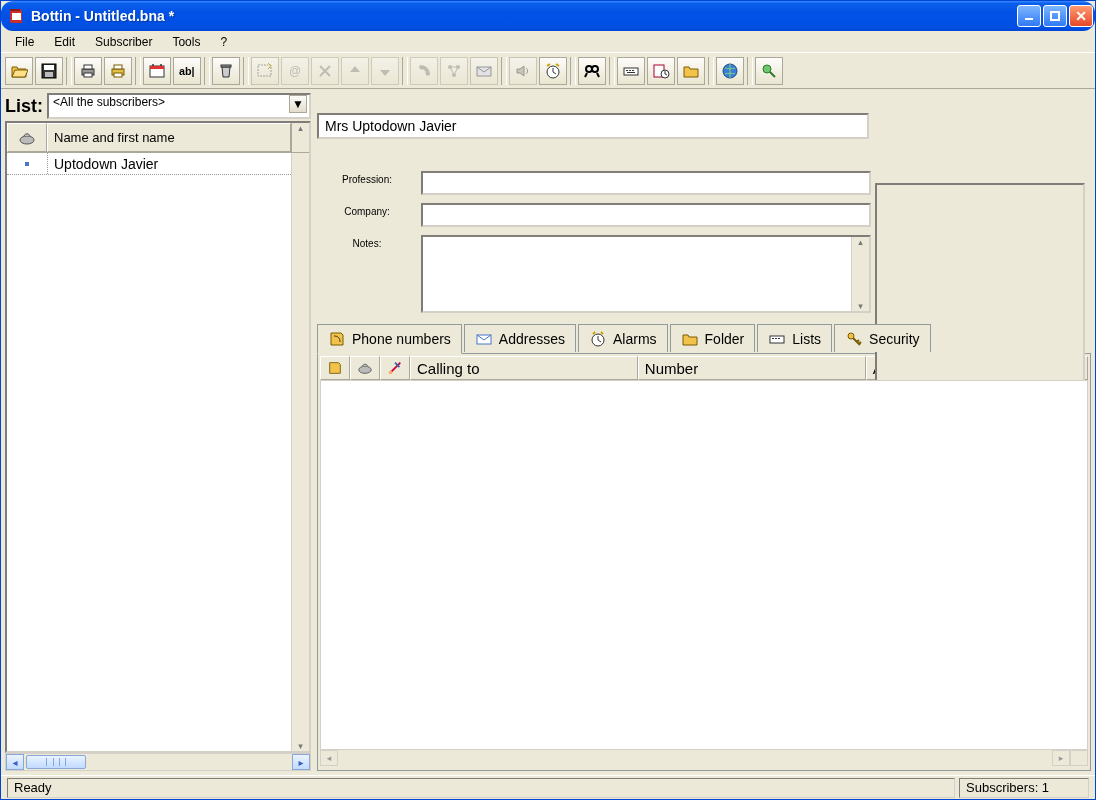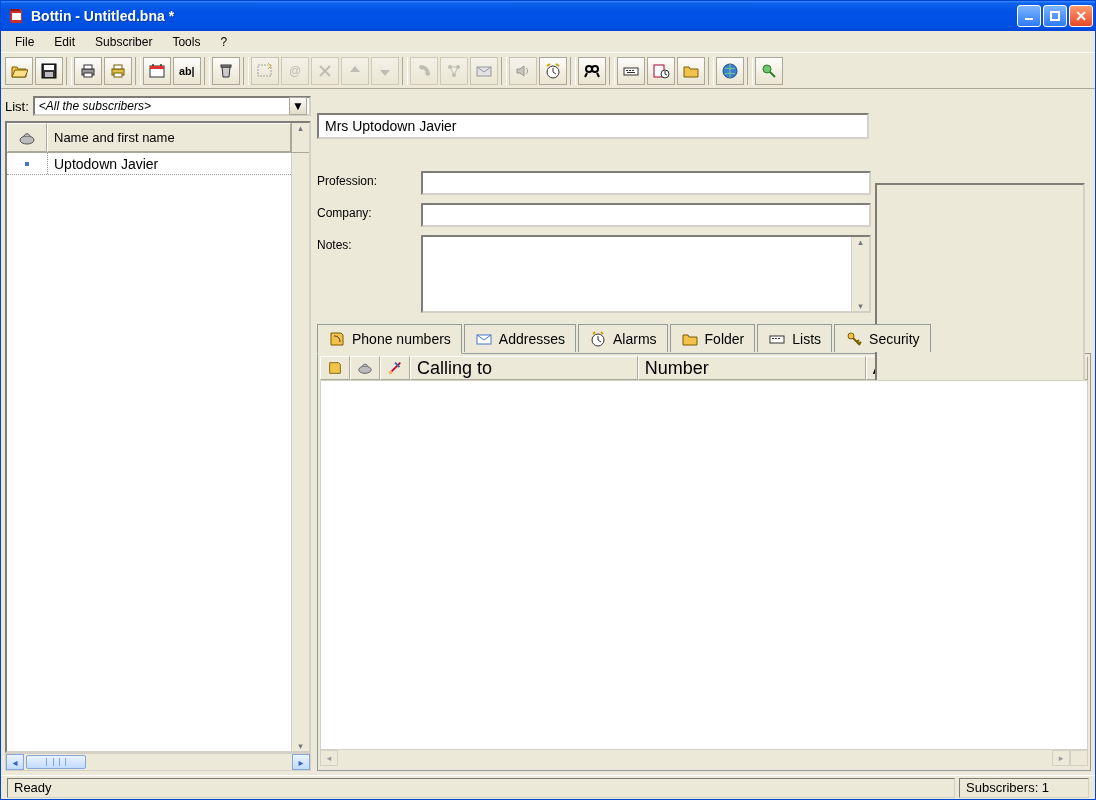--- a/index.html
+++ b/index.html
@@ -1,40 +1,40 @@
 <!DOCTYPE html>
 <html><head>
 <meta charset="utf-8">
 <style>
   * { box-sizing: border-box; }
   body { margin:0; padding:0; font-family: Tahoma, sans-serif; font-size:12px; background:#fff; }
   .window { width:1096px; height:800px; border:1px solid #0046d5; display:flex; flex-direction:column; background:#ece9d8; }
   
-  .titlebar { height:30px; background:linear-gradient(to bottom,#3a8aff 0%,#0a5feb 8%,#0351e6 40%,#0050e4 88%,#0046d5 100%); display:flex; align-items:center; color:#fff; font-weight:bold; font-size:14px; padding:0 2px 0 6px; }
+  .titlebar { height:30px; background:linear-gradient(to bottom,#3a8aff 0%,#0a5feb 8%,#0351e6 40%,#0050e4 88%,#0046d5 100%); display:flex; align-items:center; color:#fff; font-weight:bold; font-size:14px; padding:0 2px 0 6px;border-radius:12px; }
   .titlebar .title-icon { width:18px; height:18px; margin-right:6px; display:flex; align-items:center; justify-content:center; }
   .titlebar .title-text { flex:1; text-shadow:1px 1px 1px rgba(0,0,0,.3); }
   .titlebar .title-buttons { display:flex; gap:2px; }
   .title-btn { width:24px; height:22px; border:1px solid #fff; border-radius:3px; display:flex; align-items:center; justify-content:center; font-family:Arial; font-weight:bold; cursor:default; }
   .title-btn.min, .title-btn.max { background:linear-gradient(to bottom,#7eb6ff,#2e7af5); color:#fff; }
   .title-btn.close { background:linear-gradient(to bottom,#ff9a6f,#e8482a); color:#fff; font-size:14px; }
   
   .menubar { height:22px; background:#ece9d8; display:flex; align-items:center; padding:0 4px; border-bottom:1px solid #fff; }
   .menubar .menu-item { padding:10px 10px; cursor:default; }
   
   .toolbar { height:36px; background:#ece9d8; display:flex; align-items:center; padding:2px 4px; border-bottom:1px solid #aca899; gap:0;text-decoration:underline; }
   .tb-btn { width:28px; height:28px; border:1px solid #aca899; background:linear-gradient(to bottom,#fdfcfa,#e9e5d0); margin-right:2px; display:flex; align-items:center; justify-content:center; cursor:default; position:relative; }
   .tb-btn svg { width:18px; height:18px; }
   .tb-sep { width:6px; height:28px; border-left:1px solid #aca899; border-right:1px solid #fff; margin:0 2px 0 1px; }
   
   .content { flex:1; display:flex; background:#ece9d8; padding:4px; gap:6px; overflow:hidden; }
   
   .left-panel { width:306px; display:flex; flex-direction:column; }
   .list-row { display:flex; align-items:center; height:26px; gap:4px; }
-  .list-label { font-size:13px; }
-  .list-select { flex:1; height:20px; border:2px inset #d4d0c8; background:#fff; display:flex; align-items:center; padding:0 2px 0 4px;font-style:italic; }
+  .list-label { font-size:18px;font-weight:bold; }
+  .list-select { flex:1; height:26px; border:2px inset #d4d0c8; background:#fff; display:flex; padding:0 2px 0 4px; }
   .list-select .sel-text { flex:1; }
   .list-select .sel-arrow { width:18px; height:18px; background:linear-gradient(to bottom,#fdfcfa,#e1ddc9); border:1px solid #aca899; display:flex; align-items:center; justify-content:center; }
   .contact-list { flex:1; margin-top:2px; display:flex; flex-direction:column; border:2px inset #d4d0c8; background:#fff; }
   .list-header { display:flex; height:30px; background:#ece9d8; border-bottom:1px solid #aca899;}
   .list-header-cell { border:1px solid; border-color:#fff #aca899 #aca899 #fff; padding:2px 6px; display:flex; align-items:center; font-size:13px; }
   .list-header-icon { width:40px; justify-content:center; }
   .list-header-name { flex:1; }
   .list-header-vscroll { width:18px; background:#ece9d8; border-left:1px solid #aca899; display:flex; align-items:flex-start; justify-content:center; font-size:9px; color:#777; }
   .list-body { flex:1; display:flex; }
   .list-rows { flex:1; overflow:hidden; }
@@ -49,33 +49,33 @@
   .hscroll-thumb .grip::before,.hscroll-thumb .grip::after{content:"";position:absolute;top:0;bottom:0;width:1px;background:#7fa6e6;}
   .hscroll-thumb .grip::before{left:6px;} .hscroll-thumb .grip::after{left:12px;}
   .hscroll-track { flex:1; }
   
   .right-panel { flex:1; display:flex; flex-direction:column; gap:4px; }
   .top-row { display:flex; gap:6px;margin-top:20px; }
   .name-field { flex:1; height:26px; border:2px inset #d4d0c8; background:#fff; display:flex; align-items:center; padding:0 6px; font-size:14px; }
   .photo-box { width:210px; height:220px; border:2px inset #d4d0c8; background:#ece9d8; position:absolute; right:10px; top:94px; }
   .form-area { display:flex; flex-direction:column; gap:8px; padding:28px 0 0 0; width:calc(100% - 220px); }
   .form-row { display:flex; align-items:flex-start; gap:4px; }
-  .form-label { width:100px; text-align:left; font-size:12px; padding-top:3px; }
+  .form-label { width:100px; text-align:center; font-size:10px; padding-top:3px; }
   .form-input { flex:1; border:2px inset #d4d0c8; background:#fff; height:24px; }
   .form-textarea { flex:1; border:2px inset #d4d0c8; background:#fff; height:78px; position:relative; }
   .ta-scroll { position:absolute; right:0; top:0; bottom:0; width:18px; background:#ece9d8; border-left:1px solid #d4d0c8; display:flex; flex-direction:column; justify-content:space-between; align-items:center; font-size:9px; color:#777; }
   
   .tabs-area { flex:1; display:flex; flex-direction:column; margin-top:6px; }
   .tab-row { display:flex; height:30px; align-items:center; }
   .tab { height:28px; border:1px solid #919b9c; border-bottom:none; background:#ece9d8; display:flex; align-items:center; padding:0 10px; gap:6px; font-size:14px; cursor:default; margin-right:2px; position:relative; }
   .tab.active { background:#ece9d8; height:30px; z-index:2; border-bottom:1px solid #ece9d8; margin-bottom:-1px; }
   .tab-icon { width:18px; height:18px; display:flex; align-items:center; justify-content:center; }
   .tab-content { flex:1; border:1px solid #919b9c; background:#ece9d8; display:flex; flex-direction:column; padding:2px; }
   .phone-header { display:flex; background:#ece9d8; height:24px; }
-  .ph-cell { border:1px solid; border-color:#fff #aca899 #aca899 #fff; display:flex; align-items:center; padding:0 6px; font-size:18px; }
+  .ph-cell { border:1px solid; border-color:#fff #aca899 #aca899 #fff; display:flex; align-items:center; padding:0 6px; font-size:15px; }
   .ph-icon { width:30px; padding:0; justify-content:center; }
   .ph-calling { flex:4; } .ph-number{flex:4;} .ph-area{flex:1.3;} .ph-country{flex:2;} .ph-vs{width:18px; padding:0; justify-content:center; font-size:9px; color:#777; background:#ece9d8;}
   .phone-body { flex:1; background:#fff; border:1px solid #d4d0c8; position:relative; }
   .phone-hscroll { height:18px; background:#ece9d8; display:flex; }
   
   .statusbar { height:24px; background:#ece9d8; border-top:1px solid #fff; display:flex; align-items:center; padding:0 6px; font-size:13px;}
   .statusbar .status-left { flex:1; border:1px inset #d4d0c8; padding:1px 6px; height:20px; display:flex; align-items:center;text-align:center;}
   .statusbar .status-right { width:130px; border:1px inset #d4d0c8; padding:1px 6px; height:20px; display:flex; align-items:center; margin-left:4px;}
   .relpos { position:relative; }
 </style>

